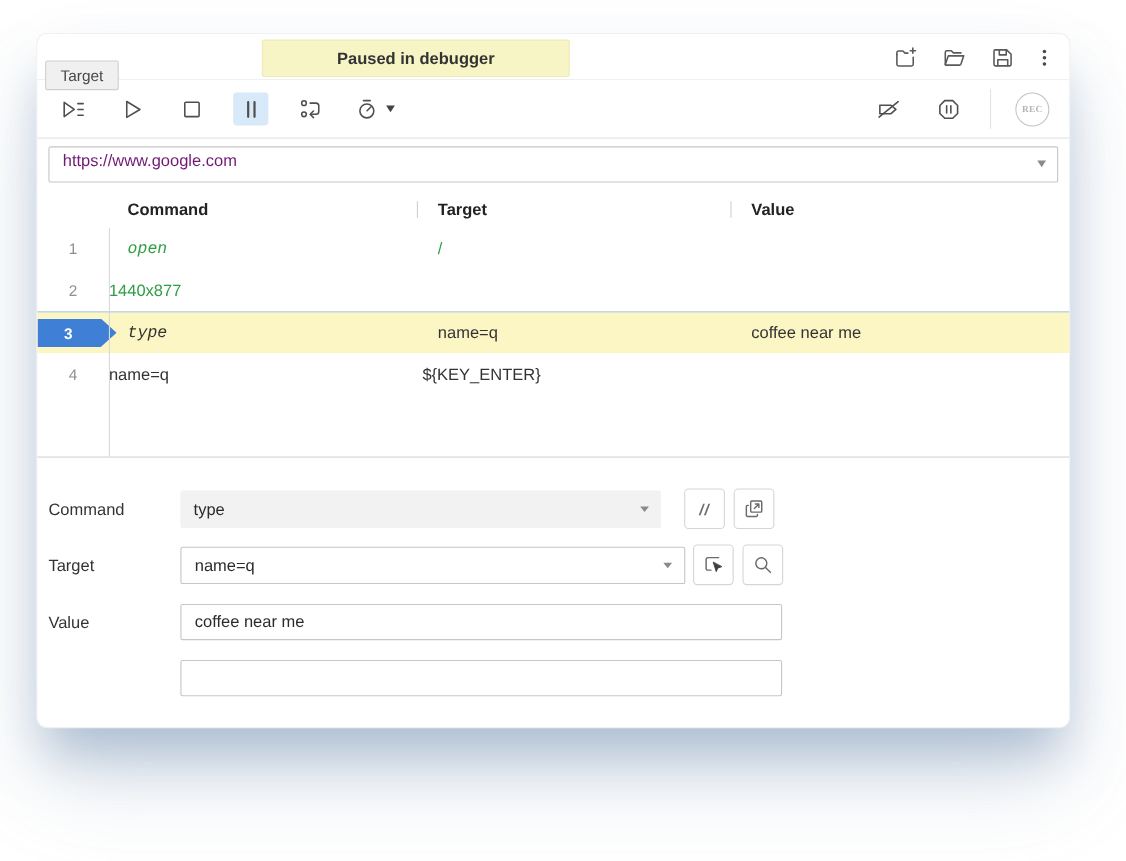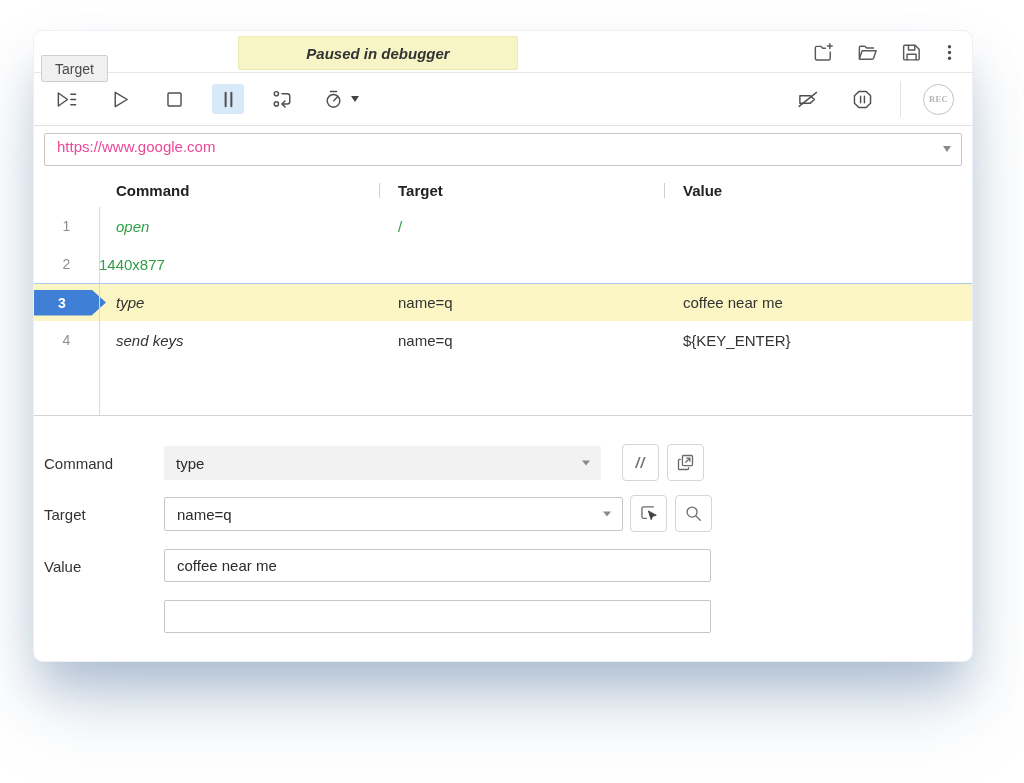--- a/index.html
+++ b/index.html
@@ -16,21 +16,21 @@
   .titlebar { position:absolute; left:0; top:0; right:0; height:42px; border-bottom:1px solid #e7e7e7; border-radius:10px 10px 0 0; background:#fff; }
   .test-tab {
     position:absolute; left:7px; top:24px; height:27px; padding:0 13px; z-index:5;
     background:#f0f0f0; border:1px solid #cfcfcf; border-radius:2px;
     display:flex; align-items:center; font-size:14px; color:#4a4a4a;
   }
   .banner {
     position:absolute; left:204px; top:5px; width:280px; height:34px;
     background:var(--banner-bg,#f7f4c5); border:1px solid #eeeab4; border-radius:2px;
     display:flex; align-items:center; justify-content:center;
-    font-size:15px; font-weight:600; color:#333;font-style:italic;
+    font-size:15px; font-weight:600; color:#333;
   }
   .title-actions { position:absolute; right:16px; top:0; height:42px; display:flex; align-items:center; gap:18px; }
   .tbtn { width:26px; height:26px; display:flex; align-items:center; justify-content:center; color:#5a5a5a; cursor:pointer; }
   .tbtn svg { width:23px; height:23px; }
   .tbtn.narrow { width:14px; }
 
   
   .toolbar { position:absolute; left:0; top:42px; right:0; height:53px; border-bottom:1px solid #e2e2e2; display:flex; align-items:center; }
   .toolbar-left { display:flex; align-items:center; gap:22px; padding-left:16px; }
   .toolbtn { width:32px; height:30px; display:flex; align-items:center; justify-content:center; color:#4f4f4f; border-radius:3px; cursor:pointer; }
@@ -43,36 +43,36 @@
   .rec-btn {
     width:31px; height:31px; border:1.6px solid #c3c3c3; border-radius:50%;
     display:flex; align-items:center; justify-content:center;
     font-size:8.5px; letter-spacing:.3px; color:#b5b5b5; font-weight:700; cursor:pointer; background:#fff;font-family:Liberation Serif, serif;
   }
 
   
   .urlrow { position:absolute; left:0; top:95px; right:0; height:46px; display:flex; align-items:center; padding:0 10px; }
   .urlbox {
     position:relative; flex:1; height:33px; border:1px solid #c6c6c6; border-radius:2px; background:#fff;
-    display:flex; align-items:center; padding:0 26px 6px 12px; font-size:15px; color:#ec4899;
+    display:flex; align-items:center; padding:0 26px 6px 12px; font-size:15px; color:#701a75;
   }
   .urlbox .caret { position:absolute; right:10px; top:50%; transform:translateY(-50%); border-top-color:#8a8a8a; }
 
   
   .thead { position:absolute; left:0; top:142px; right:0; height:34px; }
   .th { position:absolute; top:0; height:34px; display:flex; align-items:center; font-size:15px; font-weight:700; color:#222; }
   .th-command { left:82px; } .th-target { left:364px; } .th-value { left:649px; }
   .thsep { position:absolute; top:10px; width:1px; height:15px; background:#cfcfcf; }
   .thsep1 { left:345px; } .thsep2 { left:630px; }
 
   .rows { position:absolute; left:0; top:176px; right:0; height:209px; border-bottom:1px solid #d2d2d2; }
   .numline { position:absolute; left:65px; top:0; bottom:0; width:1px; background:#d9d9d9; z-index:4; }
   .trow { position:relative; height:38px; display:flex; align-items:center; font-size:15px; color:#333; }
   .cell-num { width:65px; text-align:center; font-size:14px; color:#8f8f8f; font-style:normal; }
-  .cell-cmd { width:299px; padding-left:17px; font-style:italic; }
+  .cell-cmd { width:299px; padding-left:17px; font-style:italic;font-family:Liberation Mono, monospace; }
   .cell-tgt { width:285px; }
   .cell-val { flex:1; }
   .trow.executed .cell-cmd, .trow.executed .cell-tgt, .trow.executed .cell-val { color:var(--executed-green,#2f9e44); }
   .trow.current { background:var(--selected-row-bg,#fbf6c3); border-top:1px solid var(--selected-row-border,#a9cbe9); z-index:2; }
   .badge {
     position:absolute; left:0; top:50%; transform:translateY(-50%); z-index:6;
     width:72px; height:26px; background:var(--accent-blue,#3f7fd6);
     clip-path: polygon(0 0, 80% 0, 100% 50%, 80% 100%, 0 100%);
     display:flex; align-items:center; justify-content:center; padding-right:16px;
     color:#fff; font-size:14px; font-weight:700; font-style:normal;
@@ -263,21 +263,20 @@
         <div class="badge">
           <span>3</span>
         </div>
         <div class="cell-num"></div>
         <div class="cell-cmd">type</div>
         <div class="cell-tgt">name=q</div>
         <div class="cell-val">coffee near me</div>
       </div>
       <div class="trow">
         <div class="cell-num">4</div>
-        <div class="cell-cmd">send keys</div>
         <div class="cell-tgt">name=q</div>
         <div class="cell-val">${KEY_ENTER}</div>
       </div>
       <div class="numline"></div>
     </div>
 
     <div class="frow frow-command">
       <div class="form-label">Command</div>
       <div class="dd dd-gray">
         <span>type</span>

